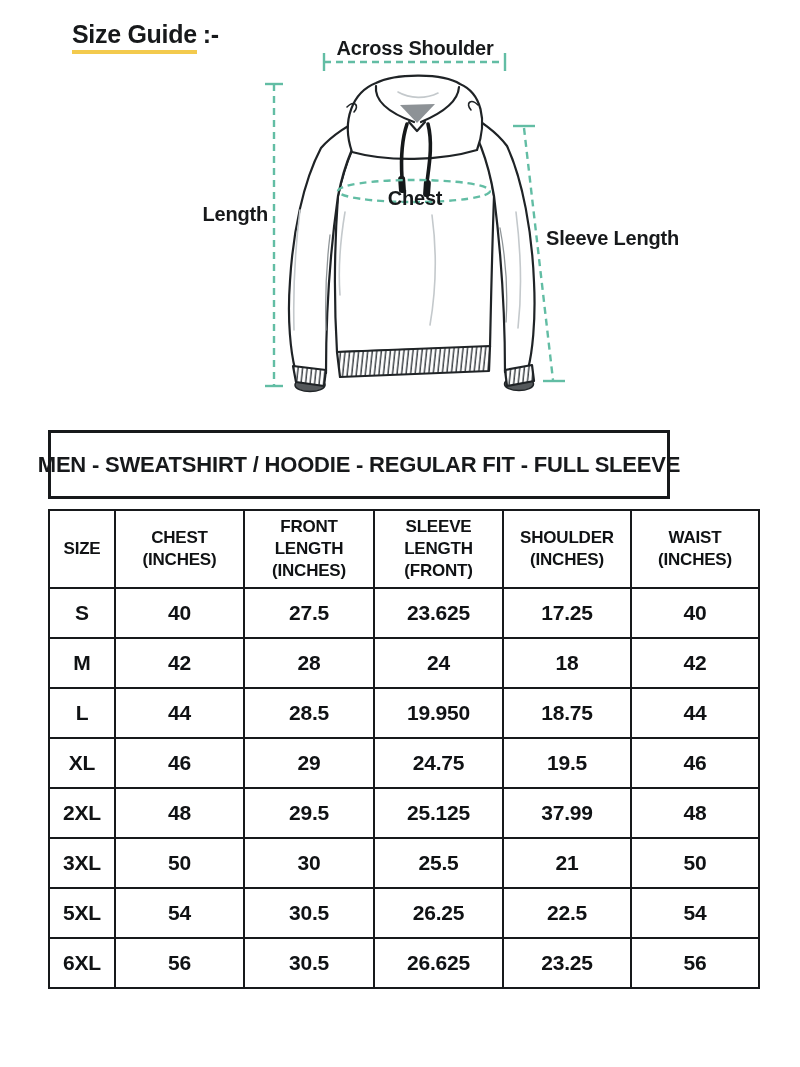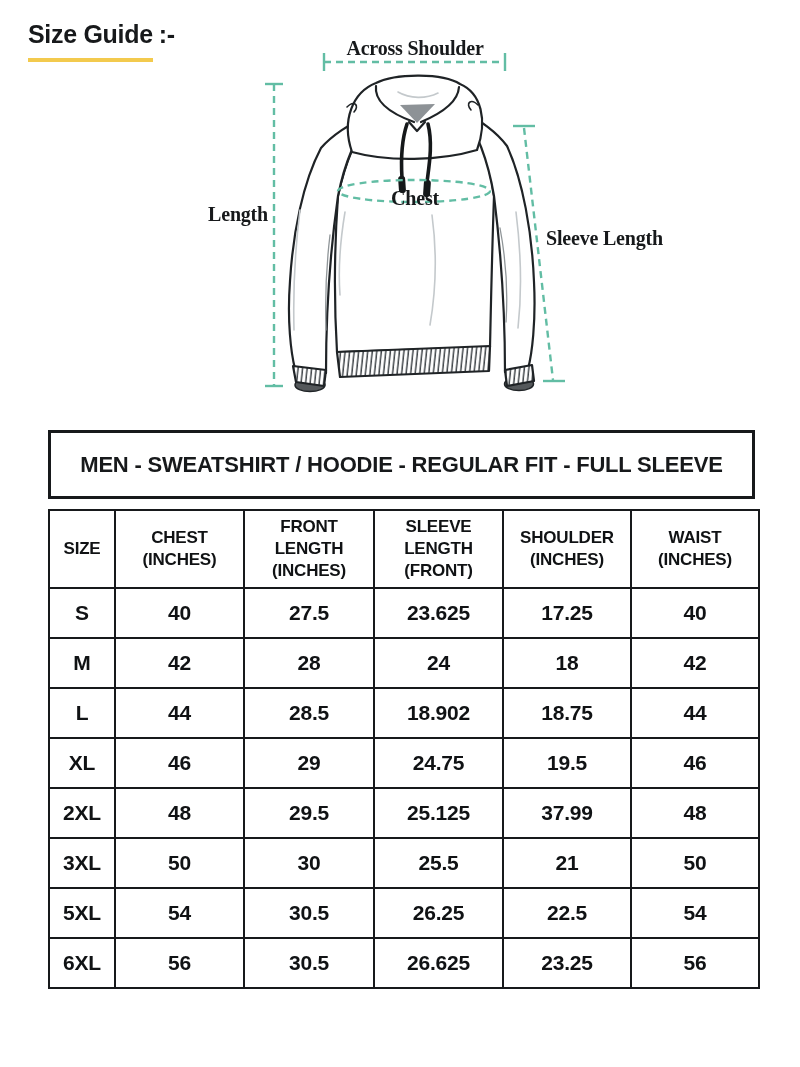--- a/index.html
+++ b/index.html
@@ -7,36 +7,36 @@
     --underline:#f3ca4d;
     --ink:#17191b;
   }
   *{margin:0;padding:0;box-sizing:border-box;}
   html,body{background:#ffffff;}
   body{font-family:"Liberation Sans","DejaVu Sans",sans-serif;color:var(--ink);}
   .page{position:relative;width:800px;height:1067px;background:#ffffff;overflow:hidden;}
 
   
   .title{position:absolute;left:28px;top:20px;font-size:25px;font-weight:bold;letter-spacing:-0.3px;}
-  .title-main{border-bottom:4px solid var(--underline);padding-bottom:10px;}
+  .title-main{border-bottom:4px solid var(--underline);padding-bottom:2px;margin-left:44px;}
   .title-suffix{margin-left:6px;}
 
   
   .diagram{position:absolute;left:0;top:0;width:800px;height:420px;}
   .diagram svg{position:absolute;left:0;top:0;}
   .measure{stroke:var(--accent);fill:none;stroke-width:2.4;}
   .dash{stroke-dasharray:7 5;}
-  .lbl{position:absolute;font-weight:bold;font-size:20px;color:var(--ink);white-space:nowrap;letter-spacing:-0.2px;font-family:Liberation Serif, serif;}
+  .lbl{position:absolute;font-weight:bold;font-size:20px;color:var(--ink);white-space:nowrap;letter-spacing:-0.2px;}
   .lbl-across{left:415px;top:37px;transform:translateX(-50%);}
   .lbl-length{right:532px;top:203px;}
   .lbl-chest{left:415px;top:187px;transform:translateX(-50%);}
   .lbl-sleeve{left:546px;top:227px;text-align:center;}
 
   
-  .banner{position:absolute;left:48px;top:430px;width:707px;height:69px;border:3px solid var(--ink);
+  .banner{position:absolute;left:48px;top:430px;width:622px;height:69px;border:3px solid var(--ink);
           display:flex;align-items:center;justify-content:center;
           font-weight:bold;font-size:22px;letter-spacing:-0.2px;white-space:nowrap;}
 
   
   .size-table{position:absolute;left:48px;top:509px;width:710px;border-collapse:collapse;table-layout:fixed;}
   .size-table th,.size-table td{border:2px solid var(--ink);text-align:center;vertical-align:middle;
           font-weight:bold;color:#101214;background:#ffffff;}
   .size-table th{height:78px;font-size:17px;line-height:1.3;padding:4px 2px;letter-spacing:-0.2px;}
   .size-table td{height:50px;font-size:21px;letter-spacing:-0.2px;}
 </style>
@@ -167,21 +167,21 @@
           <td>42</td>
           <td>28</td>
           <td>24</td>
           <td>18</td>
           <td>42</td>
         </tr>
         <tr>
           <td>L</td>
           <td>44</td>
           <td>28.5</td>
-          <td>18.902</td>
+          <td>19.950</td>
           <td>18.75</td>
           <td>44</td>
         </tr>
         <tr>
           <td>XL</td>
           <td>46</td>
           <td>29</td>
           <td>24.75</td>
           <td>19.5</td>
           <td>46</td>

